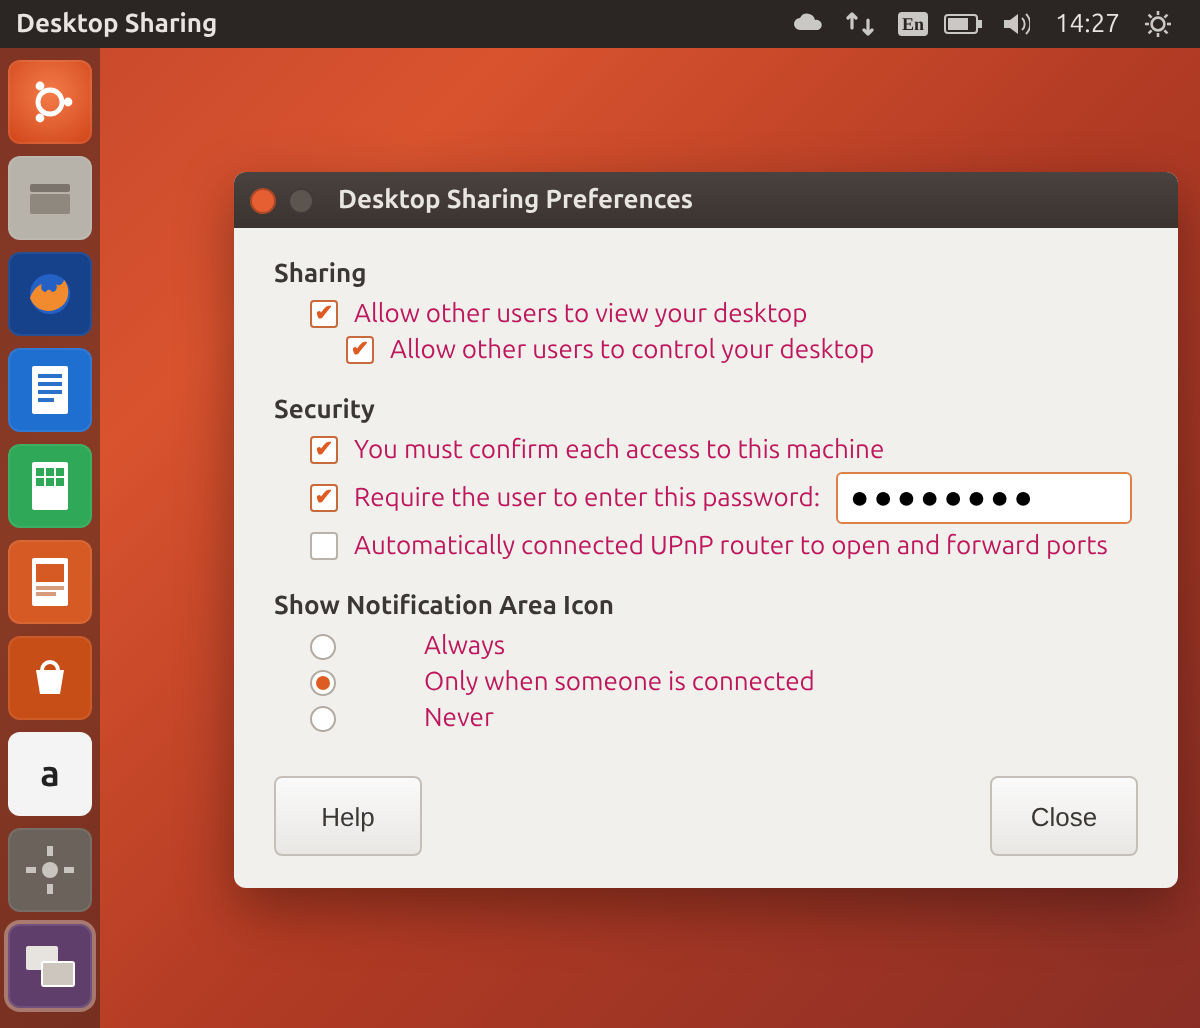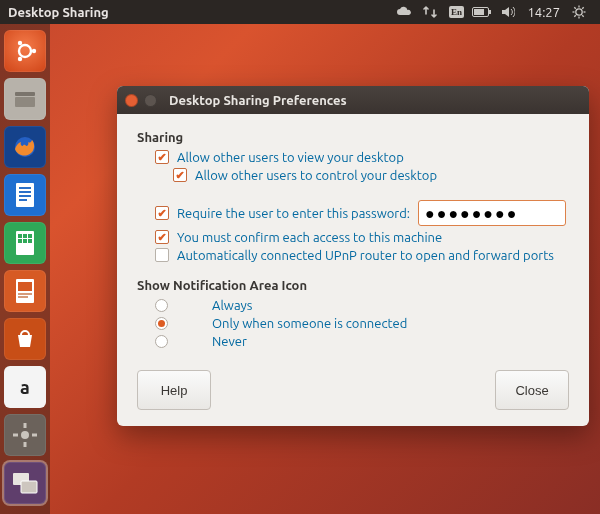--- a/index.html
+++ b/index.html
@@ -83,21 +83,21 @@
 .row.indent { margin-left: 36px; }
 .row.indent2 { margin-left: 18px; gap: 44px; }
 .checkbox {
   width: 14px; height: 14px; border: 1px solid #b8b2aa; border-radius: 2px;
   display: inline-flex; align-items: center; justify-content: center;
   background: #fff;
   flex-shrink: 0;
 }
 .checkbox.checked { background: #fff; border-color:#c76a3c; }
 .checkbox.checked::after { content: "✔"; color:#dd5c23; font-size: 11px; line-height: 1; font-weight:700;}
-.label { color: #0369a1; }
+.label { color: #be185d; }
 .radio {
   width: 13px; height: 13px; border: 1px solid #b1aaa2; border-radius: 50%;
   display: inline-flex; align-items: center; justify-content: center;
   background: #fff; flex-shrink:0;
 }
 .radio.sel::after { content:""; width:7px; height:7px; border-radius:50%; background:#dd5c23; }
 input.pw {
   width: 148px; height: 26px;
   border: 1px solid #dd8149;
   border-radius: 3px;
@@ -262,28 +262,29 @@
     <div class="row">
       <span class="checkbox checked"></span>
       <span class="label">Allow other users to view your desktop</span>
     </div>
     <div class="row indent">
       <span class="checkbox checked"></span>
       <span class="label">Allow other users to control your desktop</span>
     </div>
 
     <div class="sep"></div>
+    <div class="section-title">Security</div>
+    <div class="row">
+      <span class="checkbox checked"></span>
+      <span class="label">You must confirm each access to this machine</span>
+    </div>
     <div class="row">
       <span class="checkbox checked"></span>
       <span class="label">Require the user to enter this password:</span>
       <input class="pw" type="text" value="●●●●●●●●" style="">
-    </div>
-    <div class="row">
-      <span class="checkbox checked"></span>
-      <span class="label">You must confirm each access to this machine</span>
     </div>
     <div class="row">
       <span class="checkbox"></span>
       <span class="label">Automatically connected UPnP router to open and forward ports</span>
     </div>
 
     <div class="sep"></div>
     <div class="section-title">Show Notification Area Icon</div>
     <div class="row indent2">
       <span class="radio"></span>

